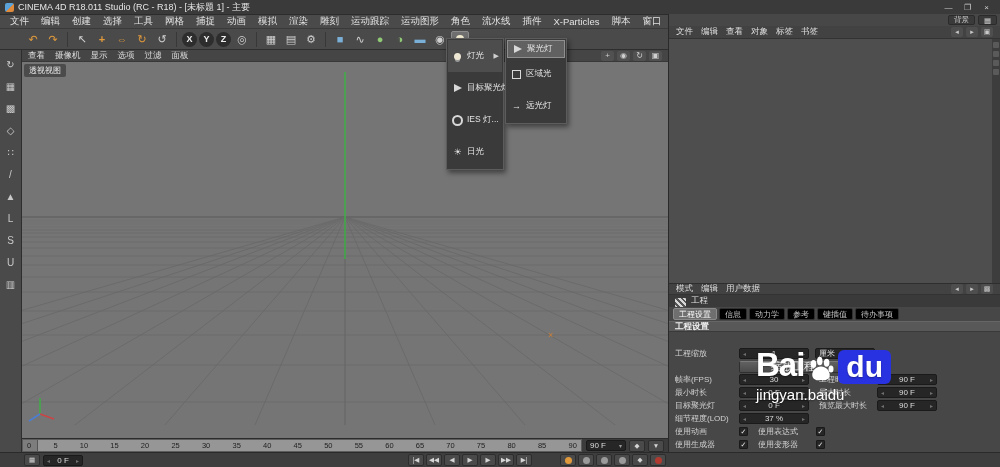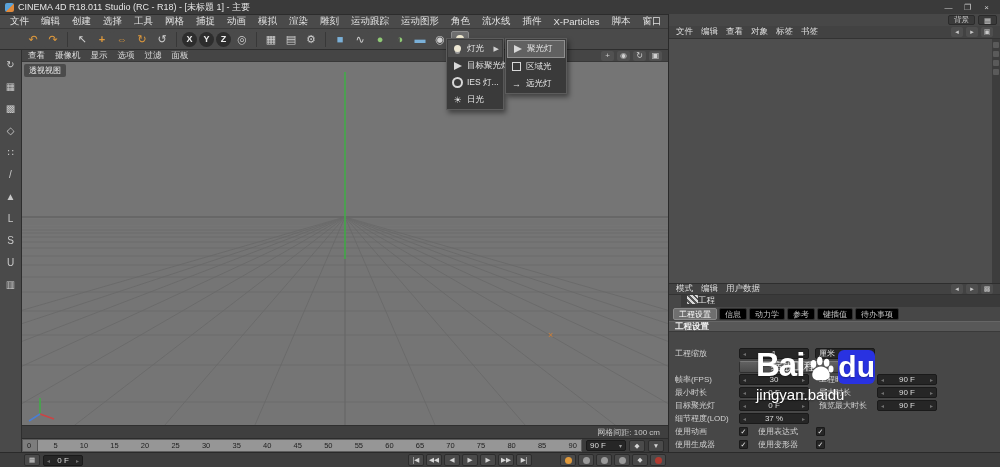--- a/index.html
+++ b/index.html
@@ -44,21 +44,21 @@
   .vpico{width:13px;height:10px;display:flex;align-items:center;justify-content:center;font-size:8px;color:#cfcfcf;background:#515151;border-radius:2px}
   #vp-canvas{position:absolute;left:0;top:12px;right:0;bottom:13px;overflow:hidden}
   #view-label{position:absolute;left:2px;top:14px;background:rgba(40,40,40,.55);color:#e8e8e8;font-size:8px;padding:1px 5px;border-radius:2px;z-index:4}
   #grid-strip{position:absolute;left:0;bottom:0;right:0;height:13px;background:#3f3f3f;border-top:1px solid #2f2f2f;display:flex;align-items:center;justify-content:flex-end;padding-right:8px;font-size:8px;color:#c9c9c9;z-index:5}
   .marker-x{position:absolute;left:526px;top:268px;color:#d08038;font-size:9px;z-index:3}
 
   
   .pop{position:absolute;background:#3a3a3a;border:1px solid #5c5c5c;box-shadow:2px 3px 5px rgba(0,0,0,.45);z-index:50;padding:1px}
   #pop-light{left:446px;top:38px;width:58px}
   #pop-sub{left:505px;top:38px;width:62px}
-  .mrow{height:17px;display:flex;align-items:center;padding:0 3px;font-size:8.5px;color:#e3e3e3;white-space:nowrap}
+  .mrow{height:32px;display:flex;align-items:center;padding:0 3px;font-size:8.5px;color:#e3e3e3;white-space:nowrap}
   .mrow.hover{background:#4d4d4d}
   .mrow.hl{background:#616161;border:1px solid #8f8f8f;height:18px}
   .mi{width:13px;height:13px;margin-right:3px;display:flex;align-items:center;justify-content:center;flex:0 0 auto}
   .mi-bulb::before{content:"";width:7px;height:7px;border-radius:50%;background:#ece6d2;box-shadow:0 3px 0 -1px #9a9a9a;display:block}
   .mi-spot::before{content:"";width:0;height:0;border-left:8px solid #d8d8d8;border-top:4px solid transparent;border-bottom:4px solid transparent;display:block}
   .mi-ies::before{content:"";width:7px;height:7px;border:2px solid #d8d8d8;border-radius:50%;display:block}
   .mi-sun::before{content:"☀";color:#e0e0e0;font-size:9px}
   .mi-area::before{content:"";width:7px;height:7px;border:1px solid #d8d8d8;display:block}
   .mi-inf::before{content:"→";color:#e0e0e0;font-size:9px}
   .subarrow{margin-left:auto;font-size:7px;color:#cfcfcf}
@@ -89,40 +89,40 @@
   #rightpanel{left:668px;top:14px;width:332px;height:438px;background:#474747;border-left:1px solid #2a2a2a}
   .rp-top{position:absolute;left:0;top:0;right:0;height:12px;display:flex;justify-content:flex-end;align-items:center;gap:3px;padding:0 3px}
   .chip{background:#3a3a3a;border:1px solid #2b2b2b;border-radius:2px;font-size:7.5px;color:#cfcfcf;padding:0 5px;height:10px;display:flex;align-items:center}
   .om-menu{position:absolute;left:0;top:12px;right:0;height:13px;background:#424242;border-bottom:1px solid #333;display:flex;align-items:center;gap:8px;padding:0 7px;font-size:8.5px;color:#dedede}
   .om-right{margin-left:auto;display:flex;gap:3px}
   .pico{width:12px;height:10px;background:#4e4e4e;border-radius:2px;display:flex;align-items:center;justify-content:center;font-size:7px;color:#c9c9c9}
   .om-list{position:absolute;left:0;top:25px;right:8px;height:244px;background:#4e4e4e}
   .om-side{position:absolute;right:0;top:25px;width:8px;height:244px;background:#3d3d3d;display:flex;flex-direction:column;align-items:center;gap:3px;padding-top:3px}
   .sq{width:6px;height:6px;background:#5a5a5a;border-radius:1px}
   .am-menu{position:absolute;left:0;top:269px;right:0;height:12px;background:#424242;border-top:1px solid #2e2e2e;border-bottom:1px solid #333;display:flex;align-items:center;gap:8px;padding:0 7px;font-size:8.5px;color:#dedede}
-  .am-obj{position:absolute;left:12px;top:281px;right:0;height:12px;background:#3a3a3a;display:flex;align-items:flex-start;padding:0 6px;font-size:8.5px;color:#e3e3e3}
+  .am-obj{position:absolute;left:0;top:281px;right:0;height:12px;background:#3a3a3a;display:flex;align-items:flex-end;gap:5px;padding:0 6px;font-size:8.5px;color:#e3e3e3}
   .clapper{width:11px;height:9px;border-radius:1px;background:repeating-linear-gradient(45deg,#d7d7d7 0 2px,#555 2px 4px);flex:0 0 auto}
   .am-tabs{position:absolute;left:0;top:293px;right:0;height:14px;display:flex;gap:2px;padding:1px 4px;align-items:center}
   .tab{background:#000000;border:1px solid #303030;border-radius:2px;font-size:8px;color:#c6c6c6;padding:0 5px;height:12px;display:flex;align-items:center;white-space:nowrap}
   .tab.active{background:#6f6f6f;color:#fff;border-color:#8a8a8a}
   .am-section{position:absolute;left:0;top:307px;right:0;height:11px;background:#585858;border-top:1px solid #666;border-bottom:1px solid #3a3a3a;display:flex;align-items:center;padding:0 6px;font-size:8.5px;font-weight:bold;color:#f0f0f0}
   .am-fields{position:absolute;left:0;top:318px;right:0;bottom:0;padding:16px 6px;overflow:hidden}
   .arow{display:flex;align-items:center;height:11px;margin-bottom:2px;font-size:8px}
   .alab{width:64px;flex:0 0 auto;color:#d2d2d2;white-space:nowrap;overflow:hidden}
   .alab2{width:58px;flex:0 0 auto;margin-left:10px;color:#d2d2d2;white-space:nowrap;overflow:hidden}
   .f70{width:70px}.f60{width:60px}.f96{width:96px}
   .chk{width:9px;height:9px;background:#262626;border:1px solid #1a1a1a;border-radius:1px;display:flex;align-items:center;justify-content:center;color:#e8e8e8;font-size:7px}
   .chk::after{content:"✓"}
   .btn{height:12px;background:linear-gradient(#616161,#4b4b4b);border:1px solid #2f2f2f;border-top-color:#7a7a7a;border-radius:2px;font-size:11px;color:#e8e8e8;display:flex;align-items:center;justify-content:center;width:108px}
 
   
   #watermark{left:756px;top:346px;width:240px;z-index:60;pointer-events:none}
   .wm-row{display:flex;align-items:flex-end;gap:2px}
   .wm-bai{font-size:33px;font-weight:bold;color:#fff;letter-spacing:-1px;text-shadow:0 1px 2px rgba(0,0,0,.35)}
-  .wm-du{font-size:30px;font-weight:bold;color:#fff;background:#2932e1;border-radius:6px;padding:0 0;line-height:34px;text-shadow:0 1px 2px rgba(0,0,0,.35)}
+  .wm-du{font-size:30px;font-weight:bold;color:#fff;background:#2932e1;border-radius:6px;padding:0 8px;line-height:34px;text-shadow:0 1px 2px rgba(0,0,0,.35)}
   .wm-site{font-size:15px;color:#fff;margin-top:2px;text-shadow:0 1px 2px rgba(0,0,0,.4)}
 </style>
 </head>
 <body>
 
 <div id="titlebar" class="abs">
   <span class="app-logo"></span>
   <span>CINEMA 4D R18.011 Studio (RC - R18) - [未标题 1] - 主要</span>
   <span class="win-btns">
     <span class="win-btn">—</span>
@@ -267,23 +267,20 @@
 
       <g transform="translate(18,352)" stroke-width="1.5">
         <line x1="0" y1="0" x2="0" y2="-16" stroke="#3fae46"></line>
         <line x1="0" y1="0" x2="14" y2="5" stroke="#c44"></line>
         <line x1="0" y1="0" x2="-11" y2="7" stroke="#4a7fd4"></line>
       </g>
     </svg>
     <span class="marker-x">×</span>
   </div>
 
-  <div id="grid-strip">
-    <span>网格间距: 100 cm</span>
-  </div>
 </div>
 
 <div id="pop-light" class="pop">
   <div class="mrow hover">
     <span class="mi mi-bulb"></span>
     <span>灯光</span>
     <span class="subarrow">▶</span>
   </div>
   <div class="mrow">
     <span class="mi mi-spot"></span>

